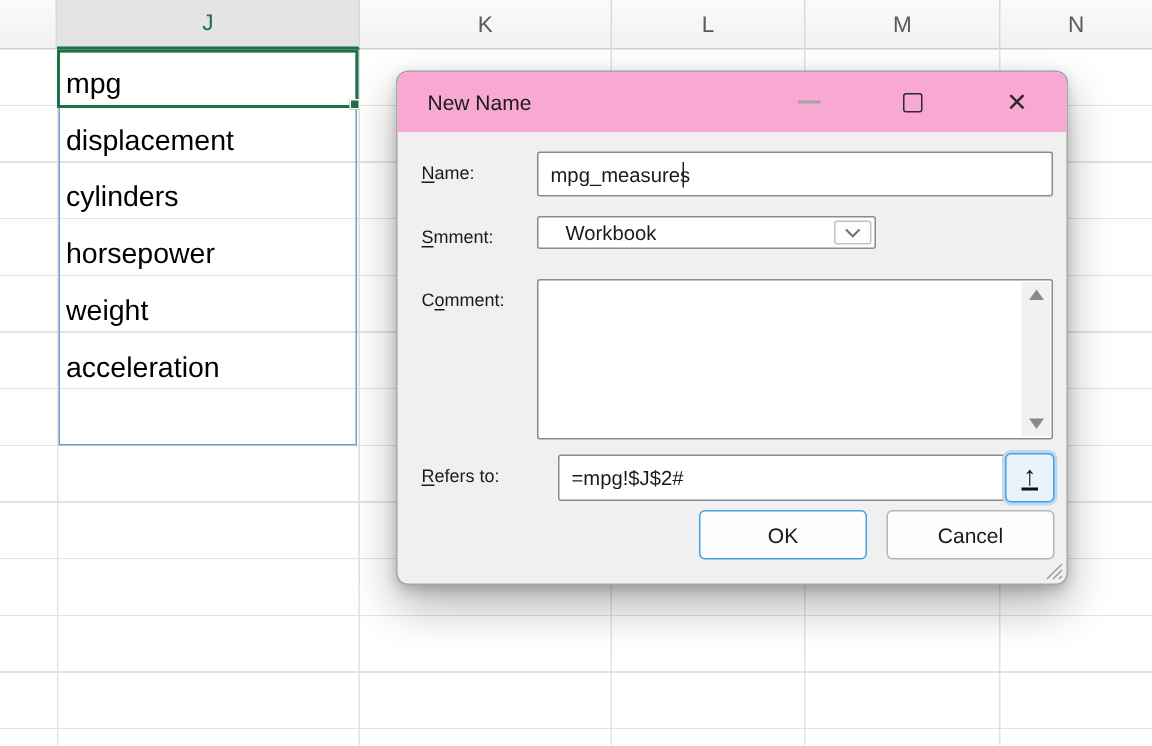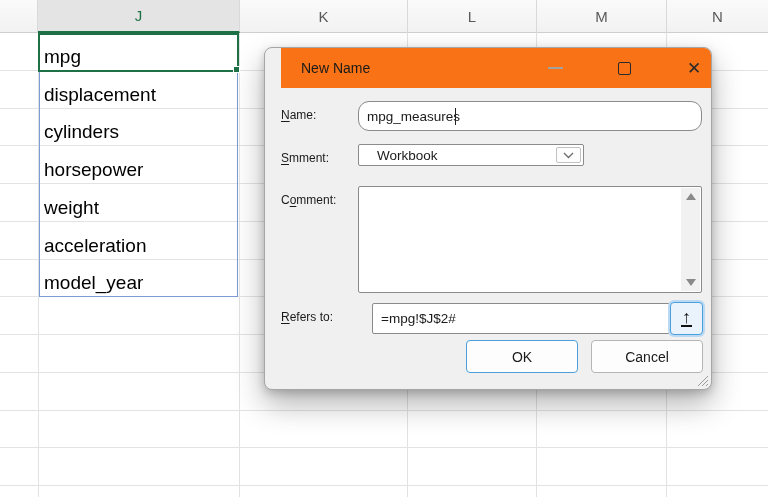--- a/index.html
+++ b/index.html
@@ -32,38 +32,38 @@
   .active-cell { position:absolute; left:38px; top:33px; width:201px; height:39px;
     border:2px solid #1e7145; background:transparent; }
   .fill-handle { position:absolute; left:233px; top:66px; width:7px; height:7px;
     background:#1e7145; border:1px solid #fff; }
 
   
   .dialog { position:absolute; left:264px; top:47px; width:448px; height:343px;
     background:#f0f0f0; border:1px solid #a6a6a6; border-radius:8px;
     box-shadow:0 14px 30px rgba(0,0,0,.30), 0 3px 8px rgba(0,0,0,.18);
     overflow:hidden; font-size:13.5px; color:#1a1a1a; }
-  .titlebar { position:absolute; left:16px; top:0; right:0; height:40px;
-    background:#f97316; }
+  .titlebar { position:absolute; left:0; top:0; right:0; height:40px;
+    background:#f9a8d4; }
   .title { position:absolute; left:20px; top:0; line-height:40px; font-size:14px; }
   .win-btn { position:absolute; top:0; width:44px; height:40px; display:flex;
     align-items:center; justify-content:center; cursor:default; }
   .min-glyph { width:15px; height:2px; background:#a3a3a3; }
   .max-glyph { width:13px; height:13px; border:1.6px solid #2b2b2b; border-radius:2px; }
   .close-glyph { font-size:17px; color:#2b2b2b; line-height:1; }
 
   .dlg-label { position:absolute; left:16px; font-size:12px; color:#1a1a1a; }
   .dlg-label u { text-underline-offset:2px; }
 
   .field { position:absolute; background:#fff; border:1px solid #8b8b8b;
     border-radius:2px; font-size:13.5px; color:#1a1a1a;
     font-family:"Liberation Sans", sans-serif; }
   input.field { padding:0 8px; outline:none; }
   .name-wrap { position:absolute; left:93px; top:53px; width:344px; height:30px; }
-  .name-wrap input { width:100%; height:100%;border-radius:11px; }
+  .name-wrap input { width:100%; height:100%; }
   .caret { position:absolute; left:97px; top:7px; width:1px; height:17px; background:#222; }
 
   .combo { left:93px; top:96px; width:226px; height:22px; display:flex;
     align-items:center; padding-left:18px; }
   .combo-btn { position:absolute; right:2px; top:2px; bottom:2px; width:25px;
     background:#fdfdfd; border:1px solid #c2c2c2; border-radius:2px;
     display:flex; align-items:center; justify-content:center; }
 
   .comment-box { left:93px; top:138px; width:344px; height:107px; }
   .comment-box textarea { position:absolute; inset:0; width:100%; height:100%;
@@ -116,21 +116,20 @@
       <div class="colheader" style="left:667px; width:101px; border-right:none">N</div>
     </div>
 
     <div class="cellcol">
       <div class="cell">mpg</div>
       <div class="cell">displacement</div>
       <div class="cell">cylinders</div>
       <div class="cell">horsepower</div>
       <div class="cell">weight</div>
       <div class="cell">acceleration</div>
-      <div class="cell">model_year</div>
     </div>
 
     <div class="spill-border"></div>
     <div class="active-cell"></div>
     <div class="fill-handle"></div>
   </div>
 
   <div class="dialog">
     <div class="titlebar">
       <div class="title">New Name</div>

